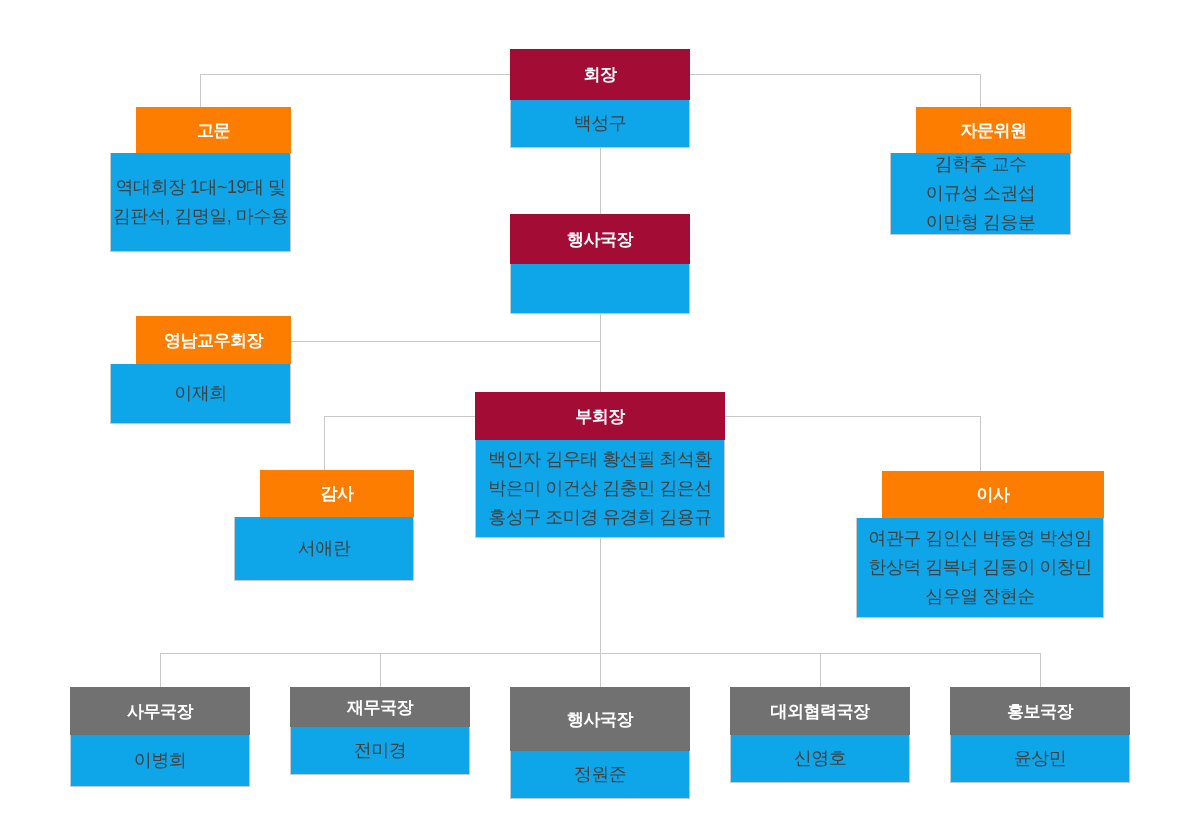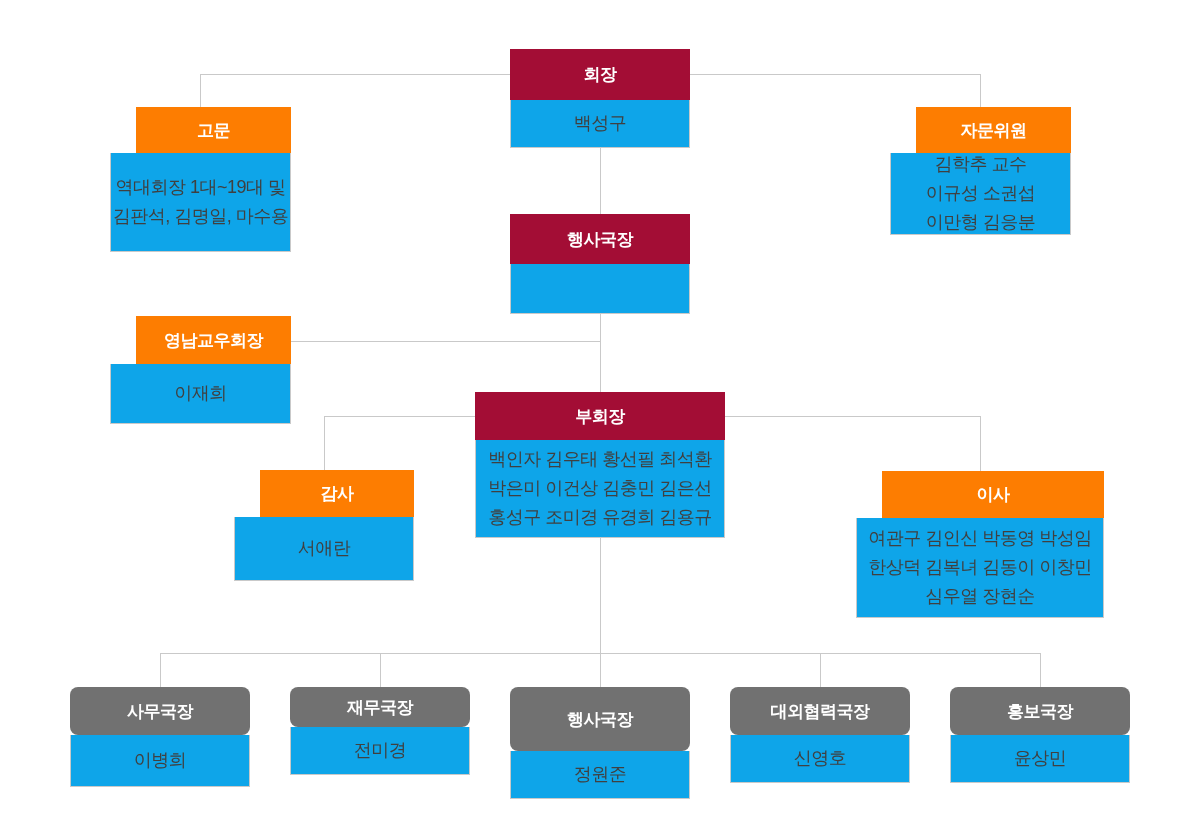--- a/index.html
+++ b/index.html
@@ -7,21 +7,21 @@
     position:relative;width:1200px;height:830px;background:#ffffff;overflow:hidden;
     font-family:"Liberation Sans","DejaVu Sans",sans-serif;
   }
   .org-box{position:absolute;}
   .hd{
     display:flex;align-items:center;justify-content:center;
     color:#ffffff;font-weight:bold;font-size:17px;letter-spacing:-0.5px;
   }
   .hd.red{background:#a30d35;}
   .hd.orange{background:#fd7d01;margin-left:26px;}
-  .hd.gray{background:#717171;border-radius:8px;}
+  .hd.gray{background:#717171;}
   .bd{
     background:#0ea5e9;border:1px solid #c9c9c9;border-top:none;
     display:flex;flex-direction:column;align-items:center;justify-content:center;
     font-size:18px;color:#404040;line-height:29px;letter-spacing:-0.5px;
     box-sizing:border-box;
   }
   .h-line{position:absolute;height:1px;background:#c9c9c9;}
   .v-line{position:absolute;width:1px;background:#c9c9c9;}
 </style>
 </head>

